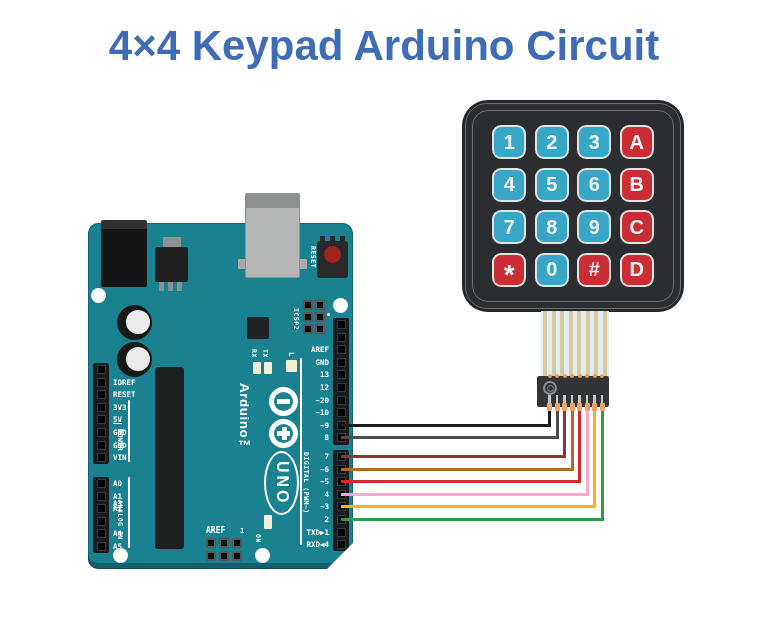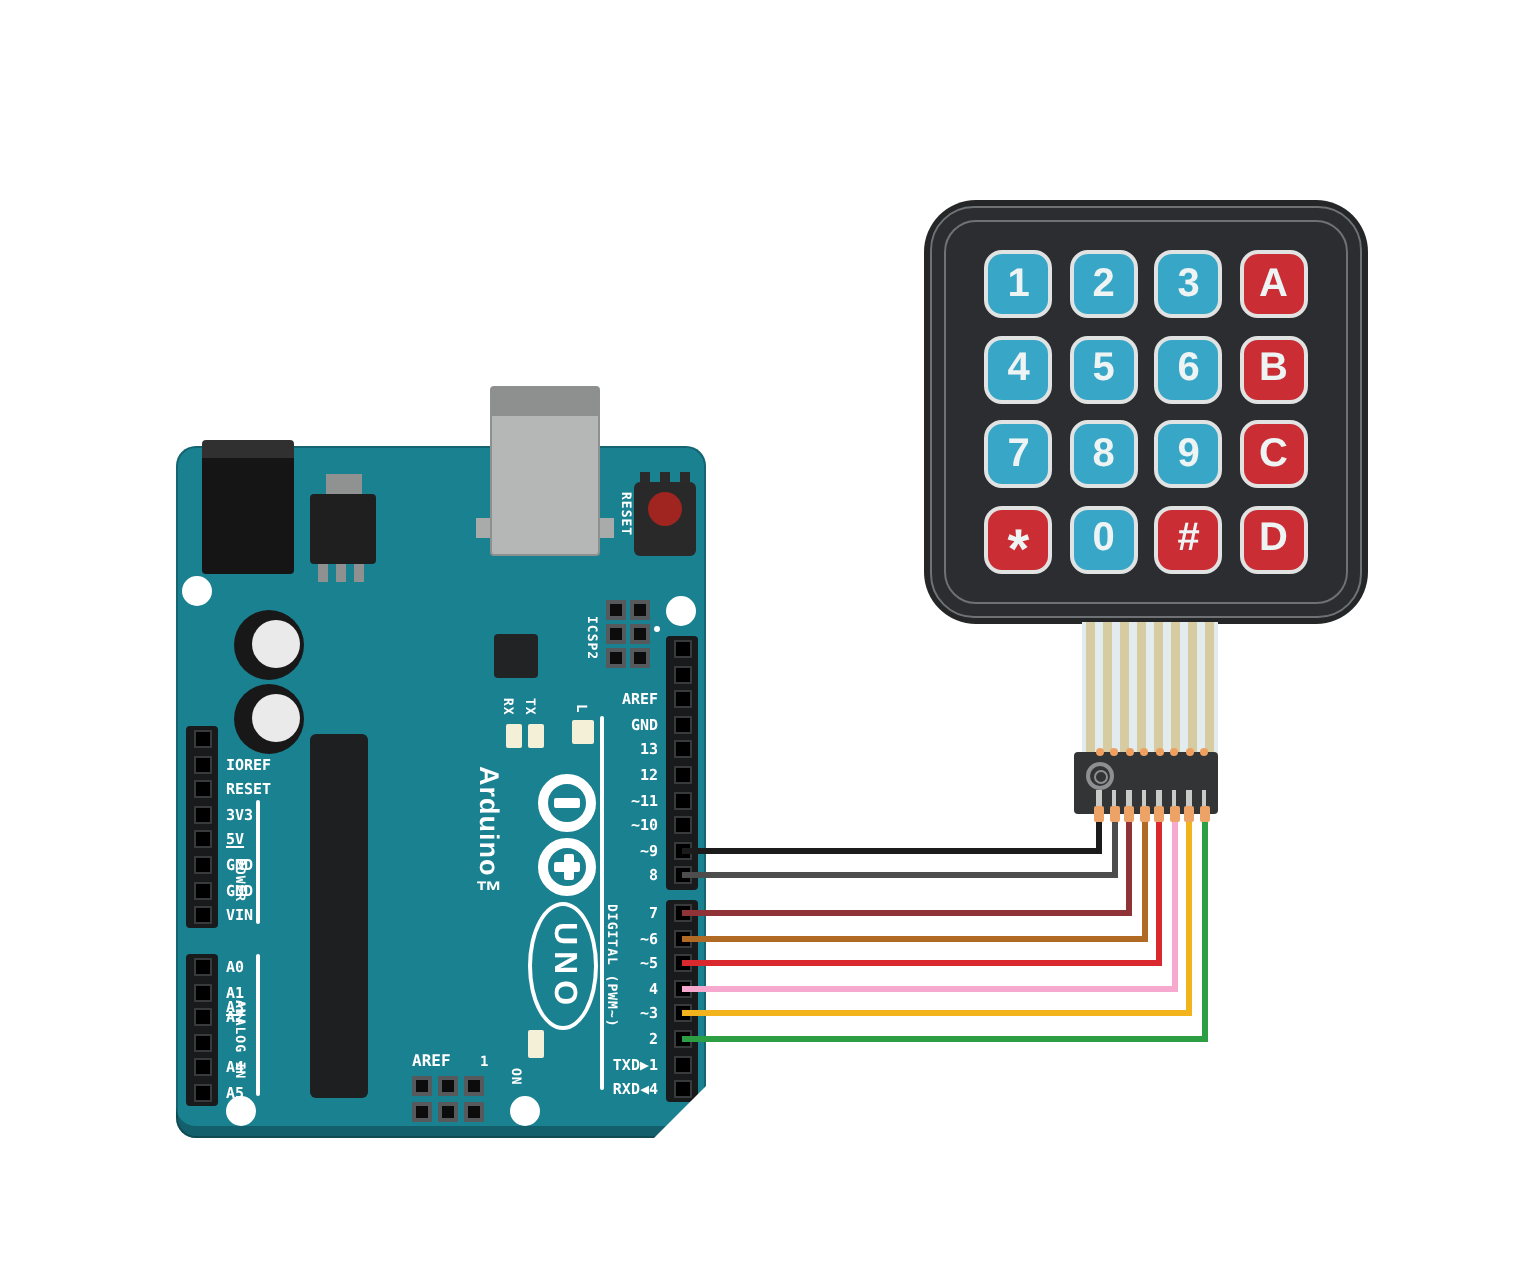--- a/index.html
+++ b/index.html
@@ -73,20 +73,21 @@
 .uno{position:absolute;left:176px;top:228px;width:35px;height:64px;border:2.5px solid #fff;border-radius:50%;display:flex;align-items:center;justify-content:center}
 .uno span{writing-mode:vertical-rl;color:#fff;font-weight:bold;font-size:16px;letter-spacing:3px;font-family:"Liberation Sans",sans-serif}
 .hlab{position:absolute;font-family:"DejaVu Sans Mono","DejaVu Sans",monospace;font-weight:bold;color:#fff}
 .dot{position:absolute;width:3px;height:3px;background:#fff;border-radius:50%}
 </style>
 </head>
 <body>
 
 <div id="stage">
 
+  <div id="title">4×4 Keypad Arduino Circuit</div>
 
   <div id="board">
     <div class="jack"></div>
     <div class="usb">
         <div class="usbtop"></div>
       </div>
     <div class="usbtab" style="left:150px"></div>
     <div class="usbtab" style="left:212px"></div>
     <div class="vregtab"></div>
     <div class="vreg"></div>
@@ -205,21 +206,21 @@
     <div class="hlab" style="left:118px;top:303px;font-size:8px">AREF</div>
     <div class="hlab" style="left:152px;top:304px;font-size:7px">1</div>
     <div class="led" style="left:176px;top:292px;width:8px;height:14px"></div>
     <div class="vtext" style="left:166px;top:307px;height:16px">ON</div>
 
     <div id="cut"></div>
   <div class="pinlab" style="top: 122.2px; right: 24px;">AREF</div>
       <div class="pinlab" style="top: 134.8px; right: 24px;">GND</div>
       <div class="pinlab" style="top: 147.4px; right: 24px;">13</div>
       <div class="pinlab" style="top: 160px; right: 24px;">12</div>
-      <div class="pinlab" style="top: 172.6px; right: 24px;">~11</div>
+      <div class="pinlab" style="top: 172.6px; right: 24px;">~20</div>
       <div class="pinlab" style="top: 185.2px; right: 24px;">~10</div>
       <div class="pinlab" style="top: 197.8px; right: 24px;">~9</div>
       <div class="pinlab" style="top: 210.4px; right: 24px;">8</div>
       <div class="pinlab" style="top: 229px; right: 24px;">7</div>
       <div class="pinlab" style="top: 241.6px; right: 24px;">~6</div>
       <div class="pinlab" style="top: 254.2px; right: 24px;">~5</div>
       <div class="pinlab" style="top: 266.8px; right: 24px;">4</div>
       <div class="pinlab" style="top: 279.4px; right: 24px;">~3</div>
       <div class="pinlab" style="top: 292px; right: 24px;">2</div>
       <div class="pinlab" style="top: 304.6px; right: 24px;">TXD▶1</div>

